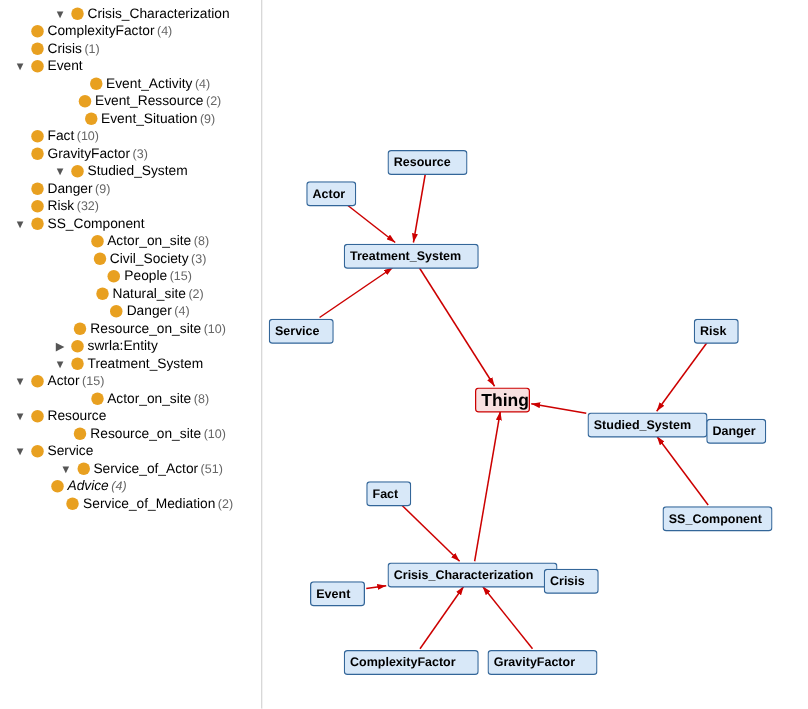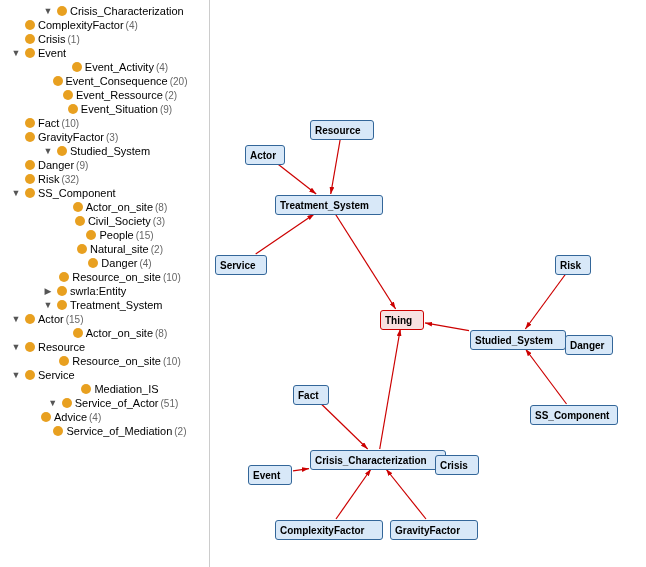--- a/index.html
+++ b/index.html
@@ -70,21 +70,21 @@
     }
 
     .item-count {
       color: #666;
       font-size: 10px;
       margin-left: 2px;
     }
 
     .indent-1 { padding-left: 8px; }
     .indent-2 { padding-left: 16px; justify-content: center; }
-    .indent-3 { padding-left: 24px; }
+    .indent-3 { padding-left: 24px; font-style: italic; }
     .indent-5 { padding-left: 40px; }
 
     
     #graph-panel {
       flex: 1;
       height: 567px;
       position: relative;
       overflow: hidden;
       background: #fff;
     }
@@ -124,26 +124,20 @@
     </div>
     <div class="tree-item indent-2">
       <span class="toggle-icon"> </span>
       <span class="dot"></span>
       <span class="item-label">Event_Activity</span>
       <span class="item-count"> (4)</span>
     </div>
     <div class="tree-item indent-2">
       <span class="toggle-icon"> </span>
       <span class="dot"></span>
-      <span class="item-label">Event_Consequence</span>
-      <span class="item-count"> (20)</span>
-    </div>
-    <div class="tree-item indent-2">
-      <span class="toggle-icon"> </span>
-      <span class="dot"></span>
       <span class="item-label">Event_Ressource</span>
       <span class="item-count"> (2)</span>
     </div>
     <div class="tree-item indent-2">
       <span class="toggle-icon"> </span>
       <span class="dot"></span>
       <span class="item-label">Event_Situation</span>
       <span class="item-count"> (9)</span>
     </div>
     <div class="tree-item indent-1">
@@ -246,25 +240,20 @@
     <div class="tree-item indent-2">
       <span class="toggle-icon"> </span>
       <span class="dot"></span>
       <span class="item-label">Resource_on_site</span>
       <span class="item-count"> (10)</span>
     </div>
     <div class="tree-item indent-1">
       <span class="toggle-icon">▼</span>
       <span class="dot-folder"></span>
       <span class="item-label">Service</span>
-    </div>
-    <div class="tree-item indent-2">
-      <span class="toggle-icon"> </span>
-      <span class="dot"></span>
-      <span class="item-label">Mediation_IS</span>
     </div>
     <div class="tree-item indent-2">
       <span class="toggle-icon">▼</span>
       <span class="dot-folder"></span>
       <span class="item-label">Service_of_Actor</span>
       <span class="item-count"> (51)</span>
     </div>
     <div class="tree-item indent-3">
       <span class="toggle-icon"> </span>
       <span class="dot"></span>
@@ -293,21 +282,21 @@
       <line x1="130.26666666666665" y1="139" x2="120.73333333333333" y2="194" stroke="#cc0000" stroke-width="1.2" marker-end="url(#arrowhead)"></line>
       <line x1="45.666666666666664" y1="254" x2="104.33333333333333" y2="214" stroke="#cc0000" stroke-width="1.2" marker-end="url(#arrowhead)"></line>
       <line x1="355.6666666666667" y1="274" x2="315.3333333333333" y2="329" stroke="#cc0000" stroke-width="1.2" marker-end="url(#arrowhead)"></line>
       <line x1="354" y1="342.23943661971833" x2="357" y2="342.4507042253521" stroke="#cc0000" stroke-width="1.2" marker-end="url(#arrowhead)"></line>
       <line x1="356.5333333333333" y1="404" x2="315.46666666666664" y2="349" stroke="#cc0000" stroke-width="1.2" marker-end="url(#arrowhead)"></line>
       <line x1="111.3076923076923" y1="404" x2="157.69230769230768" y2="449" stroke="#cc0000" stroke-width="1.2" marker-end="url(#arrowhead)"></line>
       <line x1="83" y1="470.80555555555554" x2="99" y2="468.5833333333333" stroke="#cc0000" stroke-width="1.2" marker-end="url(#arrowhead)"></line>
       <line x1="224" y1="462.5443037974684" x2="237" y2="463.36708860759495" stroke="#cc0000" stroke-width="1.2" marker-end="url(#arrowhead)"></line>
       <line x1="126" y1="519" x2="161" y2="469" stroke="#cc0000" stroke-width="1.2" marker-end="url(#arrowhead)"></line>
       <line x1="216" y1="519" x2="176" y2="469" stroke="#cc0000" stroke-width="1.2" marker-end="url(#arrowhead)"></line>
-      <foreignObject x="170" y="310" width="44" height="22"><div style="border: 1.5px solid rgb(204, 0, 0); background: rgb(248, 224, 224); border-radius: 3px; padding: 1px 4px; font-size: 10px; font-weight: bold; color: rgb(0, 0, 0); white-space: nowrap; cursor: pointer; width: 44px; height: 20px; display: flex; align-items: center;">Thing</div></foreignObject>
+      <foreignObject x="170" y="310" width="44" height="22"><div style="border: 1.5px solid rgb(204, 0, 0); background: rgb(248, 224, 224); border-radius: 3px; padding: 1px 4px; font-size: 14px; font-weight: bold; color: rgb(0, 0, 0); white-space: nowrap; cursor: pointer; width: 44px; height: 20px; display: flex; align-items: center;">Thing</div></foreignObject>
       <foreignObject x="65" y="195" width="108" height="22"><div style="border: 1.5px solid rgb(51, 102, 153); background: rgb(216, 232, 248); border-radius: 3px; padding: 1px 4px; font-size: 10px; font-weight: bold; color: rgb(0, 0, 0); white-space: nowrap; cursor: pointer; width: 108px; height: 20px; display: flex; align-items: center;">Treatment_System</div></foreignObject>
       <foreignObject x="260" y="330" width="96" height="22"><div style="border: 1.5px solid rgb(51, 102, 153); background: rgb(216, 232, 248); border-radius: 3px; padding: 1px 4px; font-size: 10px; font-weight: bold; color: rgb(0, 0, 0); white-space: nowrap; cursor: pointer; width: 96px; height: 20px; display: flex; align-items: center;">Studied_System</div></foreignObject>
       <foreignObject x="100" y="450" width="136" height="22"><div style="border: 1.5px solid rgb(51, 102, 153); background: rgb(216, 232, 248); border-radius: 3px; padding: 1px 4px; font-size: 10px; font-weight: bold; color: rgb(0, 0, 0); white-space: nowrap; cursor: pointer; width: 136px; height: 20px; display: flex; align-items: center;">Crisis_Characterization</div></foreignObject>
       <foreignObject x="35" y="145" width="40" height="22"><div style="border: 1.5px solid rgb(51, 102, 153); background: rgb(216, 232, 248); border-radius: 3px; padding: 1px 4px; font-size: 10px; font-weight: bold; color: rgb(0, 0, 0); white-space: nowrap; cursor: pointer; width: 40px; height: 20px; display: flex; align-items: center;">Actor</div></foreignObject>
       <foreignObject x="100" y="120" width="64" height="22"><div style="border: 1.5px solid rgb(51, 102, 153); background: rgb(216, 232, 248); border-radius: 3px; padding: 1px 4px; font-size: 10px; font-weight: bold; color: rgb(0, 0, 0); white-space: nowrap; cursor: pointer; width: 64px; height: 20px; display: flex; align-items: center;">Resource</div></foreignObject>
       <foreignObject x="5" y="255" width="52" height="22"><div style="border: 1.5px solid rgb(51, 102, 153); background: rgb(216, 232, 248); border-radius: 3px; padding: 1px 4px; font-size: 10px; font-weight: bold; color: rgb(0, 0, 0); white-space: nowrap; cursor: pointer; width: 52px; height: 20px; display: flex; align-items: center;">Service</div></foreignObject>
       <foreignObject x="345" y="255" width="36" height="22"><div style="border: 1.5px solid rgb(51, 102, 153); background: rgb(216, 232, 248); border-radius: 3px; padding: 1px 4px; font-size: 10px; font-weight: bold; color: rgb(0, 0, 0); white-space: nowrap; cursor: pointer; width: 36px; height: 20px; display: flex; align-items: center;">Risk</div></foreignObject>
       <foreignObject x="355" y="335" width="48" height="22"><div style="border: 1.5px solid rgb(51, 102, 153); background: rgb(216, 232, 248); border-radius: 3px; padding: 1px 4px; font-size: 10px; font-weight: bold; color: rgb(0, 0, 0); white-space: nowrap; cursor: pointer; width: 48px; height: 20px; display: flex; align-items: center;">Danger</div></foreignObject>
       <foreignObject x="320" y="405" width="88" height="22"><div style="border: 1.5px solid rgb(51, 102, 153); background: rgb(216, 232, 248); border-radius: 3px; padding: 1px 4px; font-size: 10px; font-weight: bold; color: rgb(0, 0, 0); white-space: nowrap; cursor: pointer; width: 88px; height: 20px; display: flex; align-items: center;">SS_Component</div></foreignObject>
       <foreignObject x="83" y="385" width="36" height="22"><div style="border: 1.5px solid rgb(51, 102, 153); background: rgb(216, 232, 248); border-radius: 3px; padding: 1px 4px; font-size: 10px; font-weight: bold; color: rgb(0, 0, 0); white-space: nowrap; cursor: pointer; width: 36px; height: 20px; display: flex; align-items: center;">Fact</div></foreignObject>

